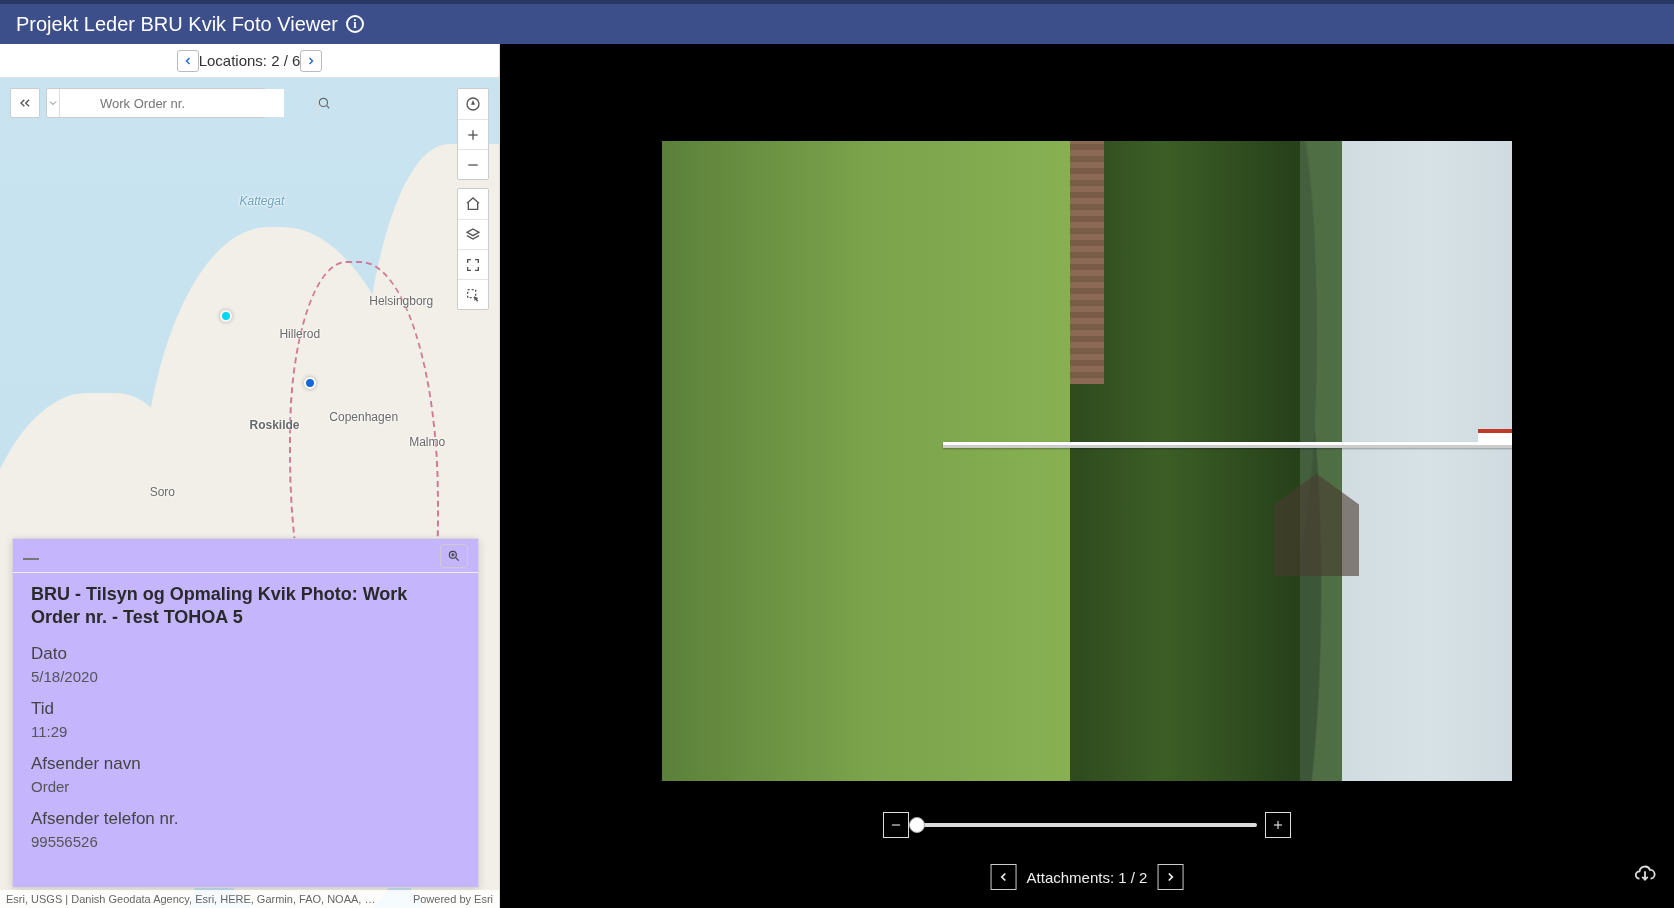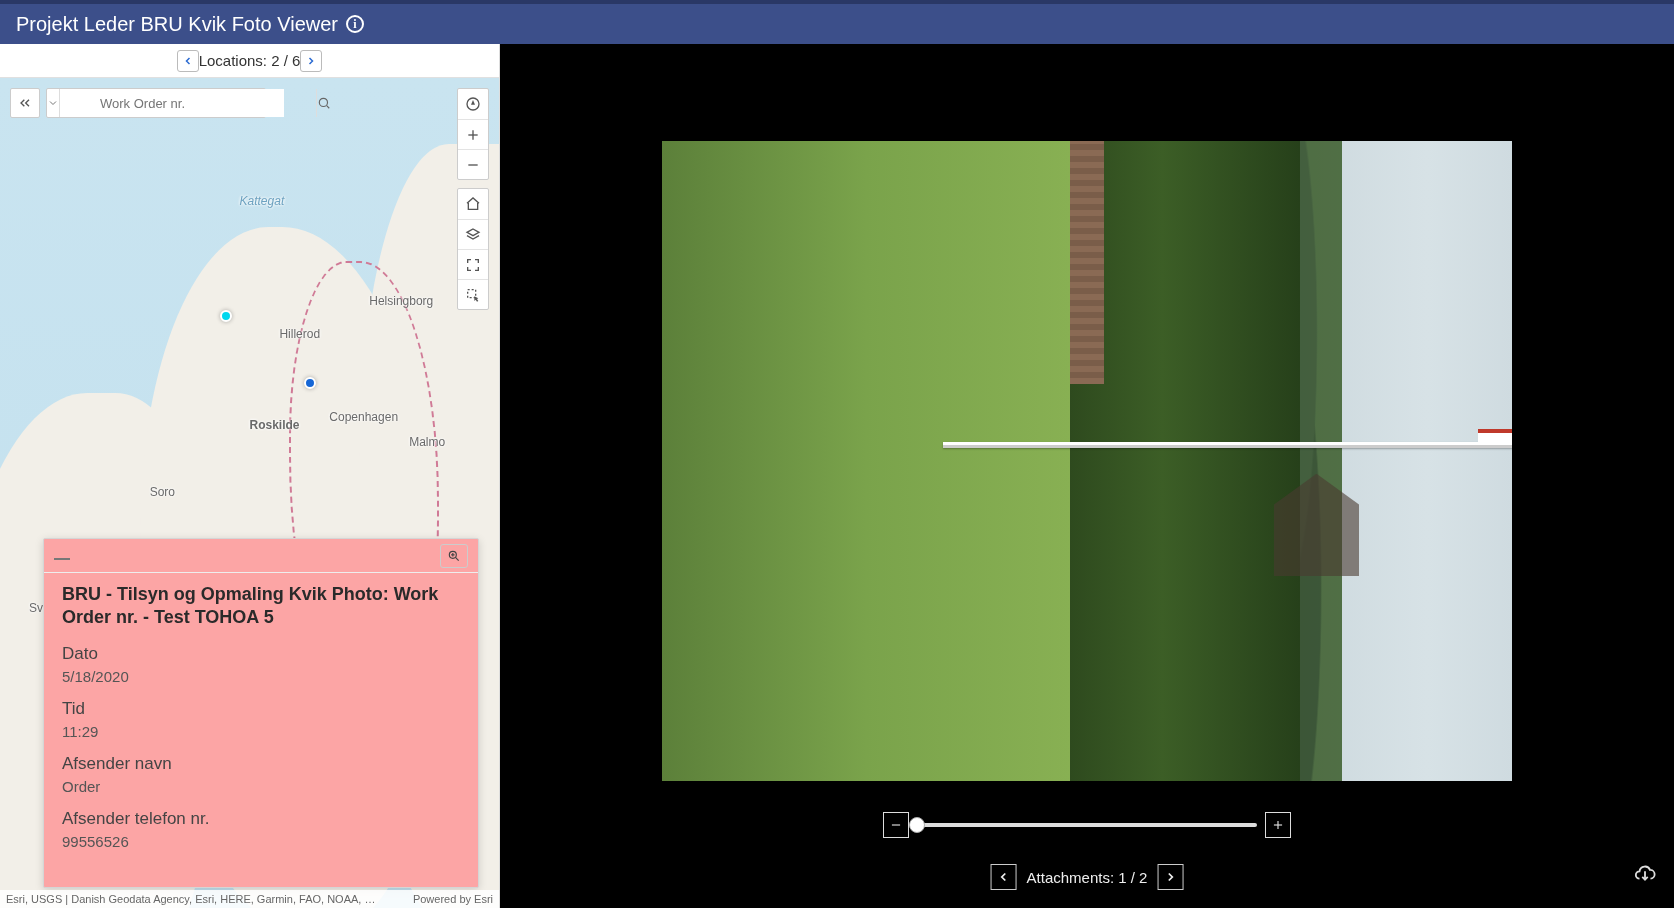--- a/index.html
+++ b/index.html
@@ -188,28 +188,27 @@
   .map-right-group .item svg { width: 16px; height: 16px; }
 
 
   
   .detail-panel {
     position: absolute;
     left: 12px;
     right: 20px;
     bottom: 20px;
     height: 350px;
-    background: #fca5a5;
+    background: #c4b5fd;
     border: 1px solid #d5d5d5;
     border-radius: 2px;
     box-shadow: 0 2px 8px rgba(0,0,0,.15);
     display: flex;
     flex-direction: column;
     z-index: 6;
-    margin-left: 31px;
   }
   .detail-header {
     height: 34px;
     display:flex;
     align-items:center;
     justify-content:space-between;
     padding: 0 10px;
     border-bottom: 1px solid #eee;
   }
   .detail-header .min {

